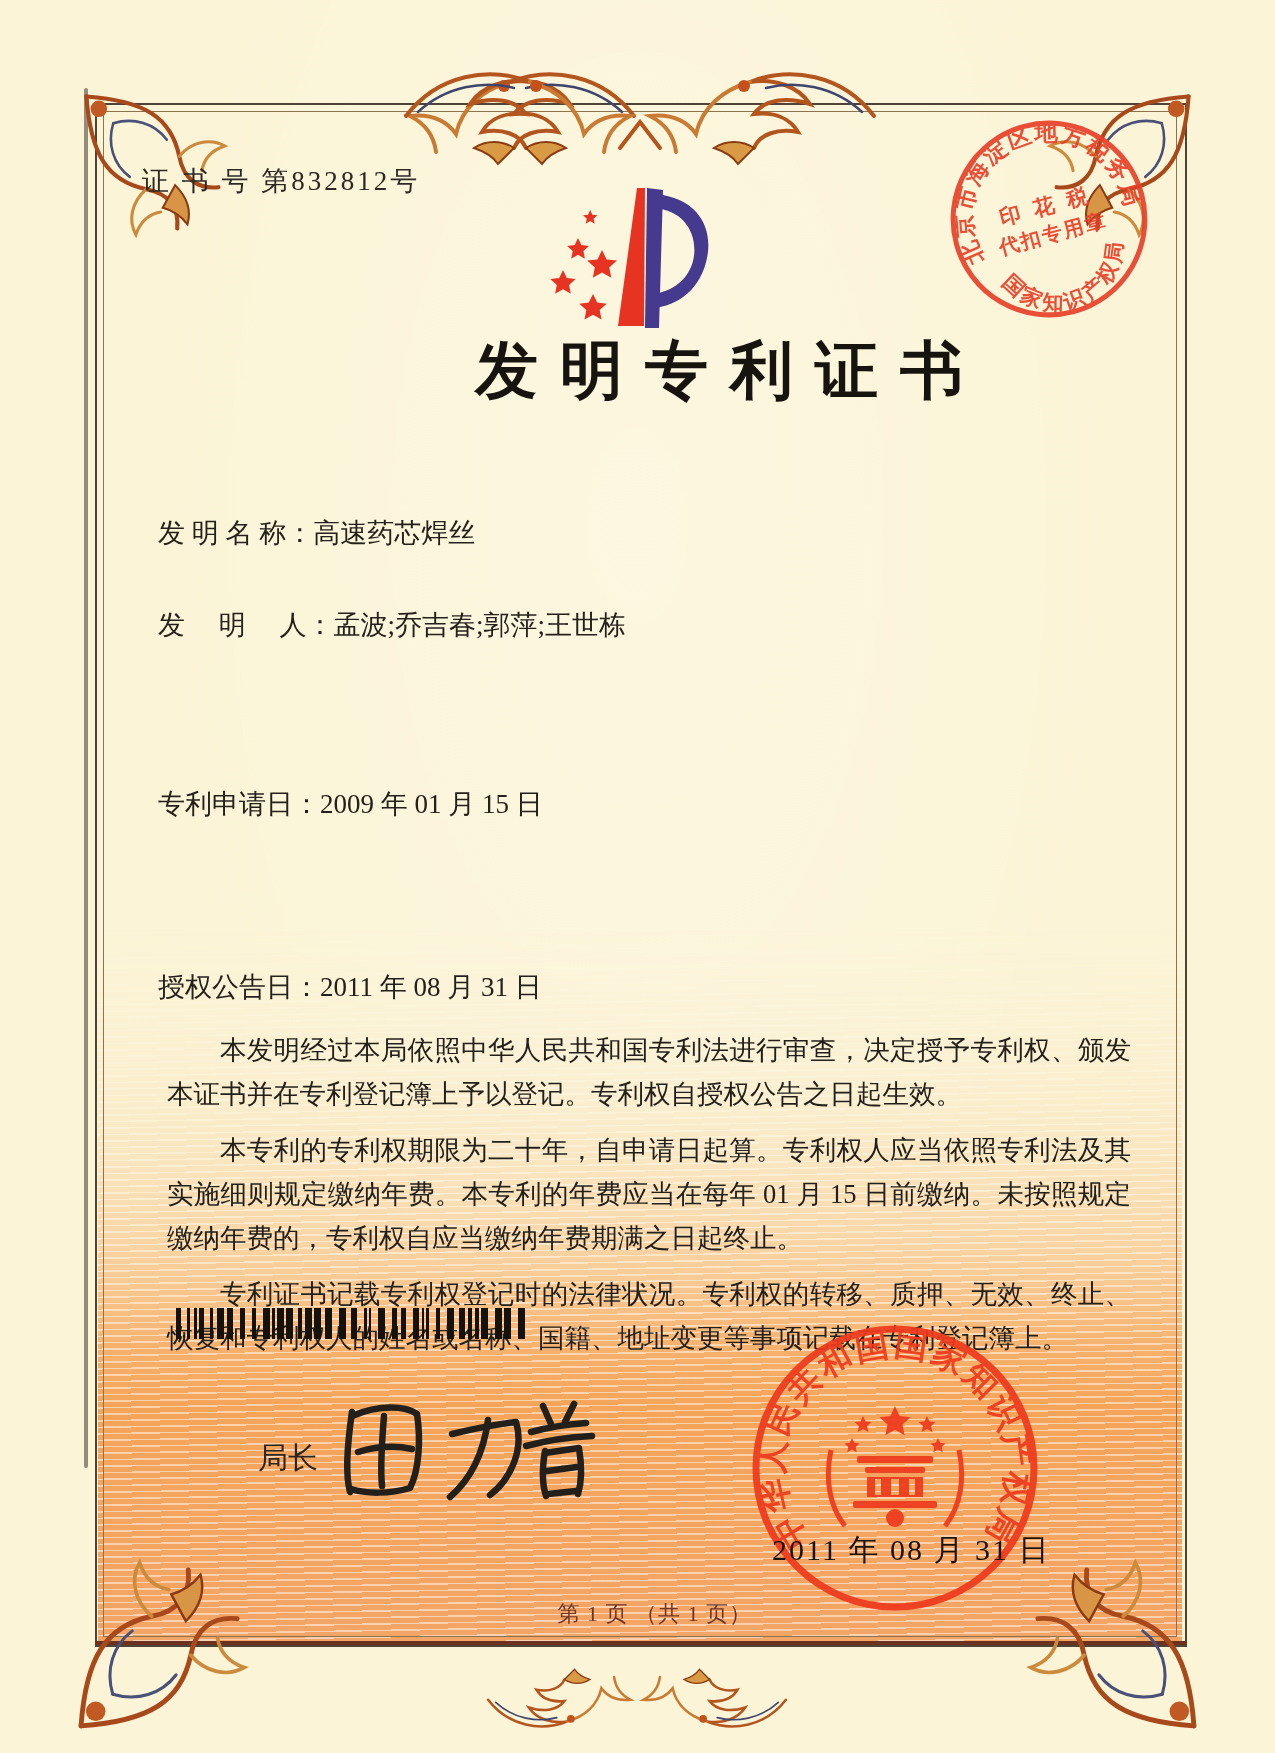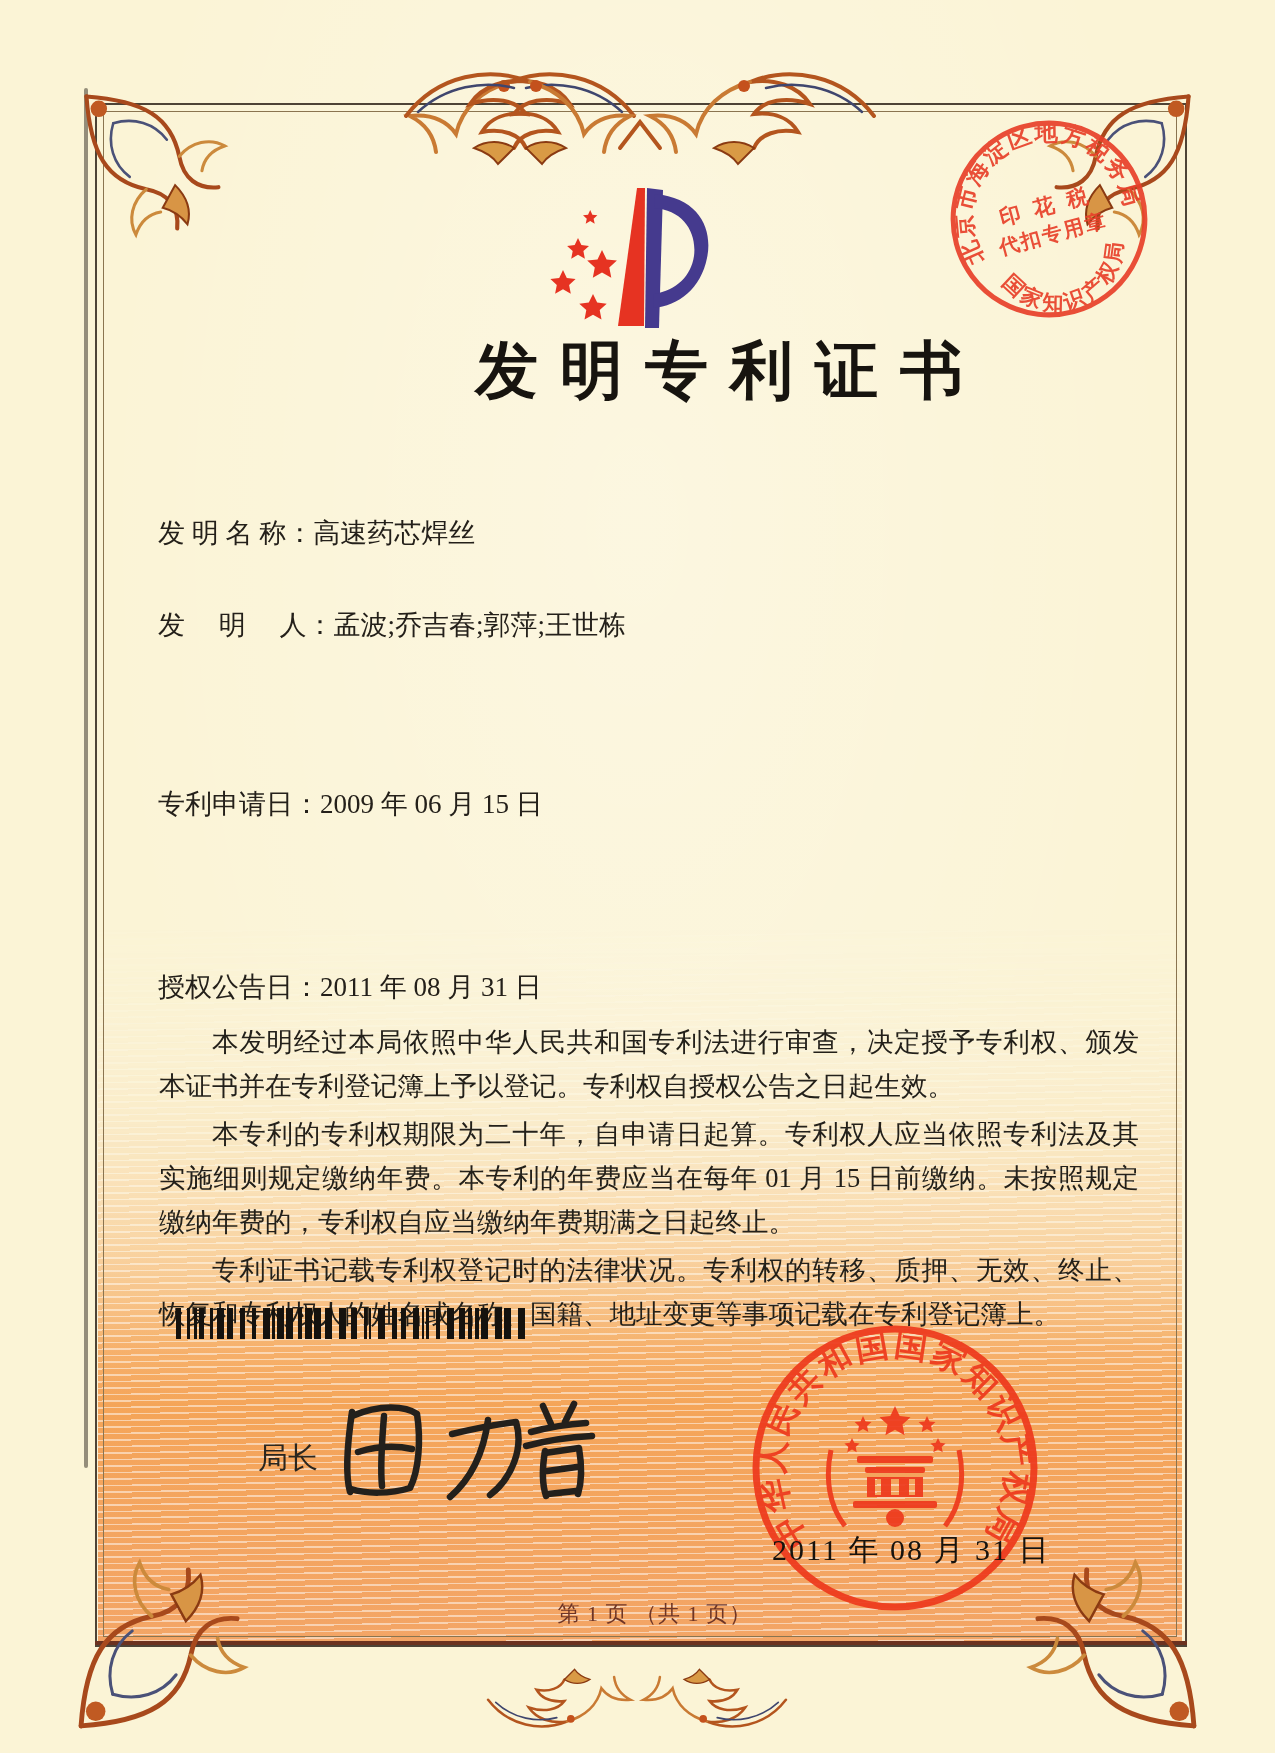--- a/index.html
+++ b/index.html
@@ -31,21 +31,21 @@
   
   .cert-no{position:absolute;left:142px;top:163px;font-size:27px;letter-spacing:3px;color:#2c2822;}
   .doc-title{position:absolute;left:155px;top:328px;width:830px;text-align:right;
              font-size:63px;font-weight:bold;letter-spacing:22px;color:#17140f;}
   .field-row{position:absolute;left:158px;font-size:27px;white-space:nowrap;color:#24201a;}
   .field-row .lbl{display:inline-block;}
   .field-row .val{display:inline-block;}
   .r1{top:515px}.r2{top:607px}.r3{top:698px}.r4{top:786px}.r5{top:884px}.r6{top:969px}
   .body-text{position:absolute;left:155px;top:1016px;width:988px;font-size:26.5px;
              line-height:44px;text-align:justify;color:#23201a;}
-  .body-text p{margin:4px;text-indent:2em;}
+  .body-text p{margin:12px;text-indent:2em;}
   
   .barcode{position:absolute;left:176px;top:1308px;width:366px;height:31px;font-size:0;white-space:nowrap;overflow:hidden;}
   .barcode span{display:inline-block;height:100%;background:#15120e;}
   
   .sig-label{position:absolute;left:258px;top:1438px;font-size:30px;color:#2a261f;}
   .sig-svg{position:absolute;left:322px;top:1378px;}
   
   .tax-stamp{position:absolute;left:938px;top:108px;}
   .big-seal{position:absolute;left:745px;top:1318px;}
   .seal-date{position:absolute;left:772px;top:1530px;font-size:30px;letter-spacing:2px;color:#17130e;}
@@ -114,20 +114,21 @@
     <use href="#phoenix-half" width="240" height="110"></use>
     <use href="#phoenix-half" width="240" height="110" transform="translate(484,0) scale(-1,1)"></use>
     <path d="M222,92 L242,66 L262,92" fill="none" stroke="#b4551e" stroke-width="4" stroke-linecap="round"></path>
   </svg>
 
   <svg class="orn" style="left:482px;top:1668px" width="310" height="70" viewBox="0 0 484 110">
     <use href="#phoenix-half" width="240" height="110" transform="scale(1,-1) translate(0,-110)"></use>
     <use href="#phoenix-half" width="240" height="110" transform="translate(484,0) scale(-1,1) scale(1,-1) translate(0,-110)"></use>
   </svg>
 
+  <div class="cert-no">证 书 号 第832812号</div>
 
   <svg class="orn" style="left:475px;top:158px" width="240" height="178" viewBox="0 0 240 178">
     <g>
       <path d="M128,60 l2.4,5.2 5.6,0.6 -4.2,3.8 1.2,5.6 -5-2.9 -5,2.9 1.2-5.6 -4.2-3.8 5.6-0.6 Z" fill="#e63322" transform="translate(0,-2) scale(0.9)"></path>
       <path d="M103,80 l3.4,7 7.6,0.9 -5.6,5.2 1.5,7.6 -6.9-3.9 -6.8,3.9 1.5-7.6 -5.6-5.2 7.6-0.9 Z" fill="#e63322"></path>
       <path d="M127,92 l4.6,9.4 10.3,1.2 -7.6,7 2,10.2 -9.3-5.2 -9.2,5.2 2-10.2 -7.6-7 10.3-1.2 Z" fill="#e63322"></path>
       <path d="M88,112 l3.8,8 8.8,1 -6.5,6 1.7,8.7 -7.8-4.5 -7.9,4.5 1.7-8.7 -6.4-6 8.8-1 Z" fill="#e63322"></path>
       <path d="M118,136 l4.2,8.6 9.5,1.1 -7,6.4 1.8,9.4 -8.5-4.8 -8.5,4.8 1.8-9.4 -7-6.4 9.5-1.1 Z" fill="#e63322"></path>
     </g>
     <polygon points="162,30 170,30 169,168 143,168" fill="#e63322"></polygon>
@@ -152,21 +153,21 @@
       <text font-size="21" font-weight="bold" letter-spacing="3" font-family="Liberation Serif, serif" fill="#e8402a">
         <textPath href="#taxArcBottom" startOffset="8">国家知识产权局</textPath>
       </text>
       <text x="110" y="104" text-anchor="middle" font-size="21" font-weight="bold" letter-spacing="4" font-family="Liberation Serif, serif" fill="#e8402a">印 花 税</text>
       <text x="110" y="132" text-anchor="middle" font-size="20" font-weight="bold" letter-spacing="2" font-family="Liberation Serif, serif" fill="#e8402a">代扣专用章</text>
     </g>
   </svg>
 
   <div class="field-row r1"><span class="lbl">发 明 名 称：</span><span class="val">高速药芯焊丝</span></div>
   <div class="field-row r2"><span class="lbl">发　 明　 人：</span><span class="val">孟波;乔吉春;郭萍;王世栋</span></div>
-  <div class="field-row r4"><span class="lbl">专利申请日：</span><span class="val">2009 年 06 月 15 日</span></div>
+  <div class="field-row r4"><span class="lbl">专利申请日：</span><span class="val">2009 年 01 月 15 日</span></div>
   <div class="field-row r6"><span class="lbl">授权公告日：</span><span class="val">2011 年 08 月 31 日</span></div>
 
   <div class="body-text">
     <p>本发明经过本局依照中华人民共和国专利法进行审查，决定授予专利权、颁发本证书并在专利登记簿上予以登记。专利权自授权公告之日起生效。</p>
     <p>本专利的专利权期限为二十年，自申请日起算。专利权人应当依照专利法及其实施细则规定缴纳年费。本专利的年费应当在每年 01 月 15 日前缴纳。未按照规定缴纳年费的，专利权自应当缴纳年费期满之日起终止。</p>
     <p>专利证书记载专利权登记时的法律状况。专利权的转移、质押、无效、终止、恢复和专利权人的姓名或名称、国籍、地址变更等事项记载在专利登记簿上。</p>
   </div>
 
   <div class="barcode"><span style="width: 4.6px; margin-right: 6.9px;"></span><span style="width: 2.3px; margin-right: 4.6px;"></span><span style="width: 2.3px; margin-right: 2.3px;"></span><span style="width: 4.6px; margin-right: 6.9px;"></span><span style="width: 2.3px; margin-right: 4.6px;"></span><span style="width: 6.9px; margin-right: 2.3px;"></span><span style="width: 6.9px; margin-right: 6.9px;"></span><span style="width: 4.6px; margin-right: 6.9px;"></span><span style="width: 4.6px; margin-right: 6.9px;"></span><span style="width: 6.9px; margin-right: 2.3px;"></span><span style="width: 2.3px; margin-right: 2.3px;"></span><span style="width: 6.9px; margin-right: 2.3px;"></span><span style="width: 6.9px; margin-right: 4.6px;"></span><span style="width: 4.6px; margin-right: 2.3px;"></span><span style="width: 6.9px; margin-right: 2.3px;"></span><span style="width: 6.9px; margin-right: 4.6px;"></span><span style="width: 6.9px; margin-right: 6.9px;"></span><span style="width: 6.9px; margin-right: 4.6px;"></span><span style="width: 6.9px; margin-right: 6.9px;"></span><span style="width: 2.3px; margin-right: 2.3px;"></span><span style="width: 2.3px; margin-right: 6.9px;"></span><span style="width: 6.9px; margin-right: 6.9px;"></span><span style="width: 4.6px; margin-right: 4.6px;"></span><span style="width: 4.6px; margin-right: 6.9px;"></span><span style="width: 6.9px; margin-right: 2.3px;"></span><span style="width: 2.3px; margin-right: 2.3px;"></span><span style="width: 2.3px; margin-right: 6.9px;"></span><span style="width: 4.6px; margin-right: 6.9px;"></span><span style="width: 6.9px; margin-right: 4.6px;"></span><span style="width: 6.9px; margin-right: 2.3px;"></span><span style="width: 4.6px; margin-right: 2.3px;"></span><span style="width: 4.6px; margin-right: 2.3px;"></span><span style="width: 6.9px; margin-right: 6.9px;"></span><span style="width: 6.9px; margin-right: 2.3px;"></span><span style="width: 6.9px; margin-right: 6.9px;"></span><span style="width: 6.9px; margin-right: 6.9px;"></span></div>
 

